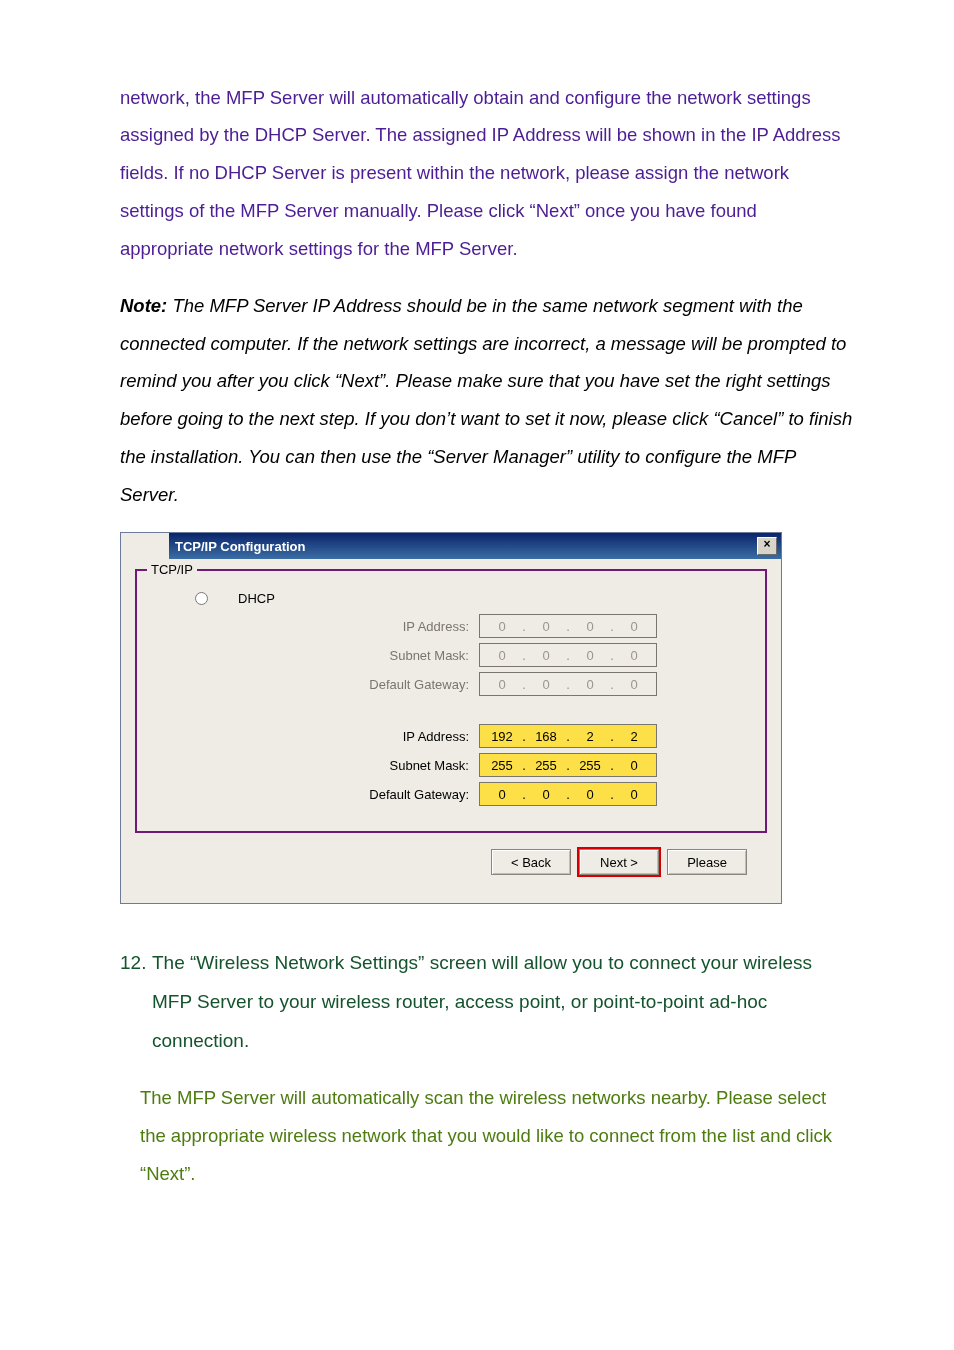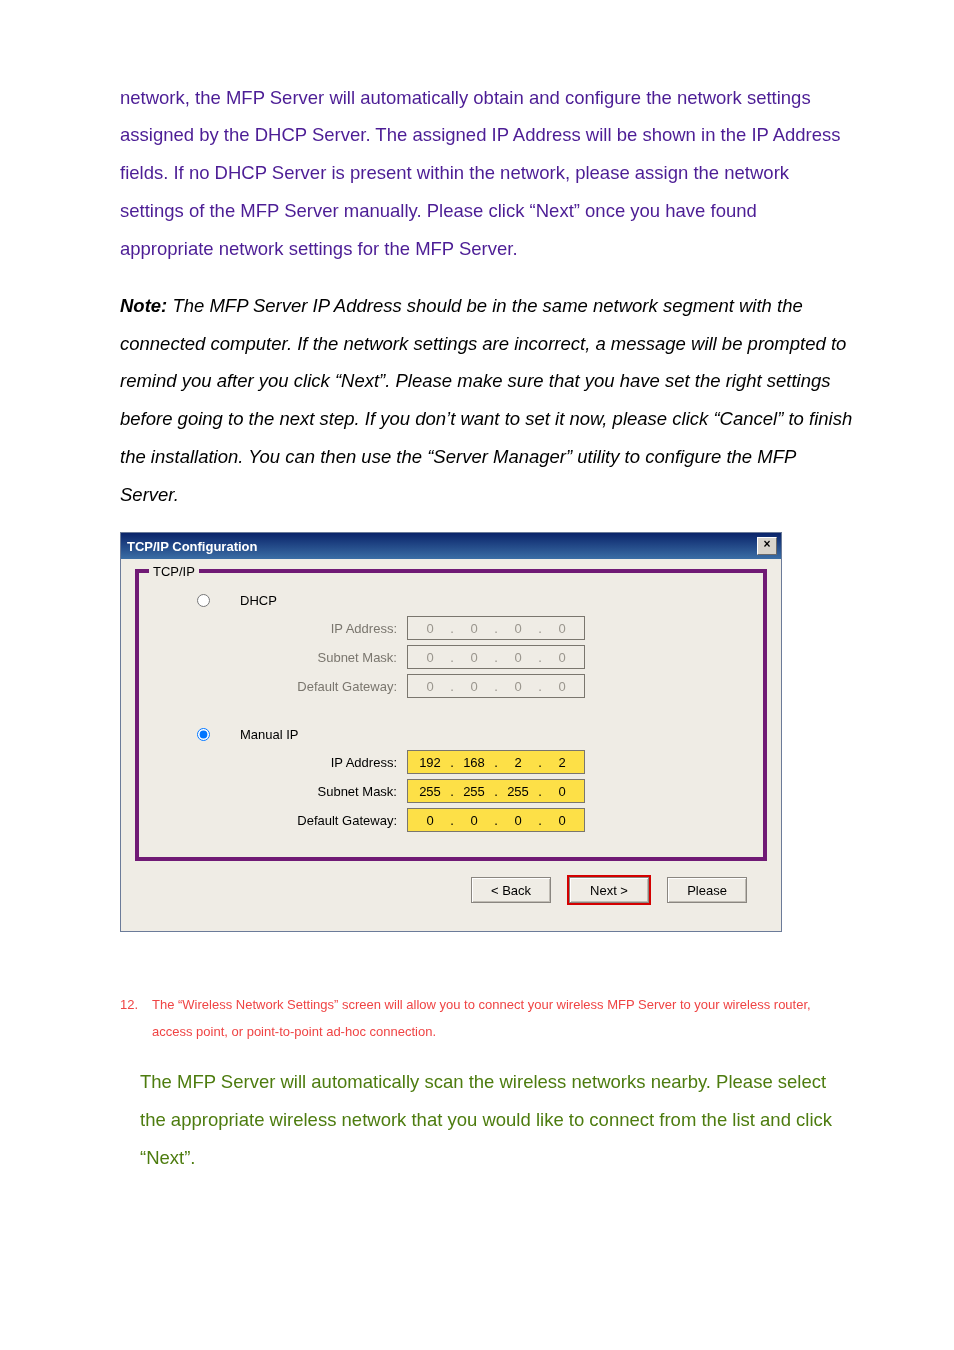--- a/index.html
+++ b/index.html
@@ -39,36 +39,37 @@
   }
   .titlebar {
     background: linear-gradient(#0a246a, #3b6ea5);
     color: #fff;
     font-weight: bold;
     padding: 3px 4px 3px 6px;
     display: flex;
     justify-content: space-between;
     align-items: center;
     height: 20px;
+    margin-left: 48px;
   }
   .titlebar-text { font-size: 13px; }
   .close-btn {
     width: 18px; height: 16px;
     background: #d8d4cc;
     border: 1px solid #fff;
     border-right-color:#6b6b6b; border-bottom-color:#6b6b6b;
     font-family: Arial; font-size: 12px; line-height: 12px;
     text-align: center; color:#000; font-weight: bold;
     cursor: pointer;
   }
   .dialog-body {
     padding: 10px 14px 14px 14px;
   }
   .groupbox {
-    border: 4px solid #701a75;
+    border: 2px solid #701a75;
     padding: 14px 34px 20px 18px;
     position: relative;
   }
   .group-legend {
     position: absolute;
     top: -9px; left: 10px;
     background: #efece5;
     padding: 0 4px;
     font-size: 13px;
   }
@@ -76,20 +77,21 @@
     display: flex;
     align-items: center;
     margin: 6px 0 8px 40px;
     gap: 24px;
   }
   .radio-row label { margin-left: 6px; }
   .field-row {
     display: flex;
     align-items: center;
     margin: 5px 0 5px 0;
+    justify-content: center;
   }
   .field-label {
     width: 240px;
     text-align: right;
     padding-right: 10px;
     color: #000;
   }
   .field-label.disabled { color: #7a766e; }
   .ip-box {
     display: flex;
@@ -106,41 +108,41 @@
     font-family: Tahoma, Arial, sans-serif;
     font-size: 13px;
     color: #000;
   }
   .ip-box.disabled .ip-oct,
   .ip-box.disabled .ip-dot { color: #9a968e; }
   .ip-dot { width: 8px; text-align: center; }
   .btn-row {
     display: flex;
     justify-content: flex-end;
-    gap: 18px;
+    gap: 8px;
     padding: 16px 20px 14px 0;
     align-items: center;
   }
   .btn {
     min-width: 80px;
     height: 26px;
     background: #efece5;
     border: 1px solid #8a8680;
     box-shadow: inset 1px 1px 0 #fff, inset -1px -1px 0 #c0bcb4;
     font-family: Tahoma, Arial, sans-serif;
     font-size: 13px;
     cursor: pointer;
   }
   .btn.next { outline: 2px solid #d40000; outline-offset: 0; }
   .numbered {
     display: flex;
-    font-size: 13px;
-    line-height: 2.05;
-    color: #ef4444;
-    margin-top: 60px;
+    font-size: 19px;
+    line-height: 2.05;
+    color: #14532d;
+    margin-top: 40px;
   }
   .numbered .num { width: 32px; flex-shrink:0; }
   .indented {
     margin-left: 20px;
     font-size: 18.5px;
     line-height: 2.05;
     color: #4d7c0f;
     margin-top: 18px;
   }
   .footer {
@@ -209,24 +211,20 @@
             <span class="ip-oct">0</span>
               <span class="ip-dot">.</span>
             <span class="ip-oct">0</span>
               <span class="ip-dot">.</span>
             <span class="ip-oct">0</span>
           </div>
         </div>
 
         <div style="height:18px"></div>
 
-        <div class="radio-row">
-          <input type="radio" name="mode" checked="" style="">
-          <label>Manual IP</label>
-        </div>
 
         <div class="field-row">
           <div class="field-label">IP Address:</div>
           <div class="ip-box">
             <span class="ip-oct">192</span>
               <span class="ip-dot">.</span>
             <span class="ip-oct">168</span>
               <span class="ip-dot">.</span>
             <span class="ip-oct">2</span>
               <span class="ip-dot">.</span>

